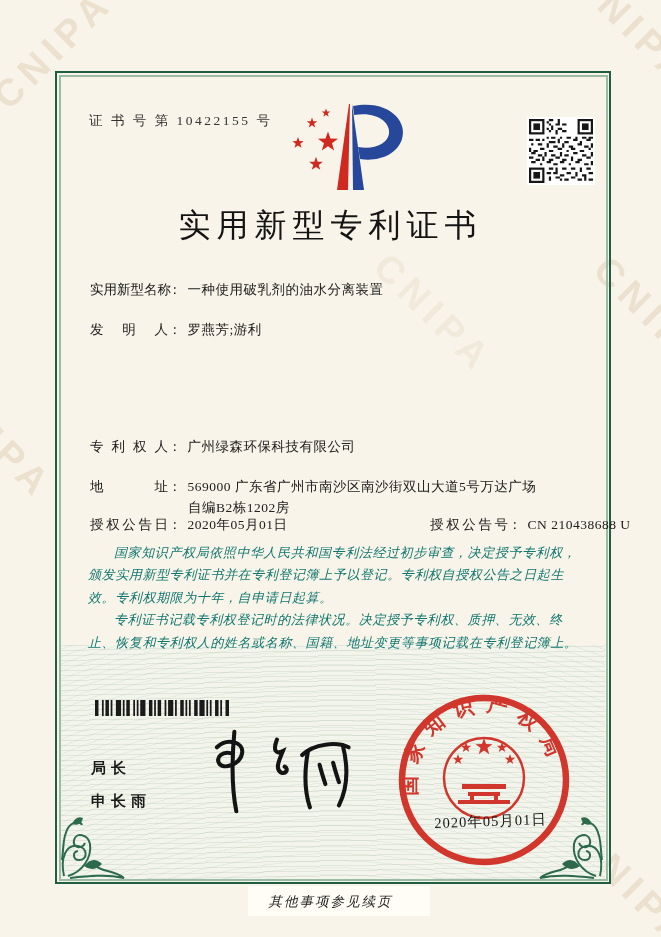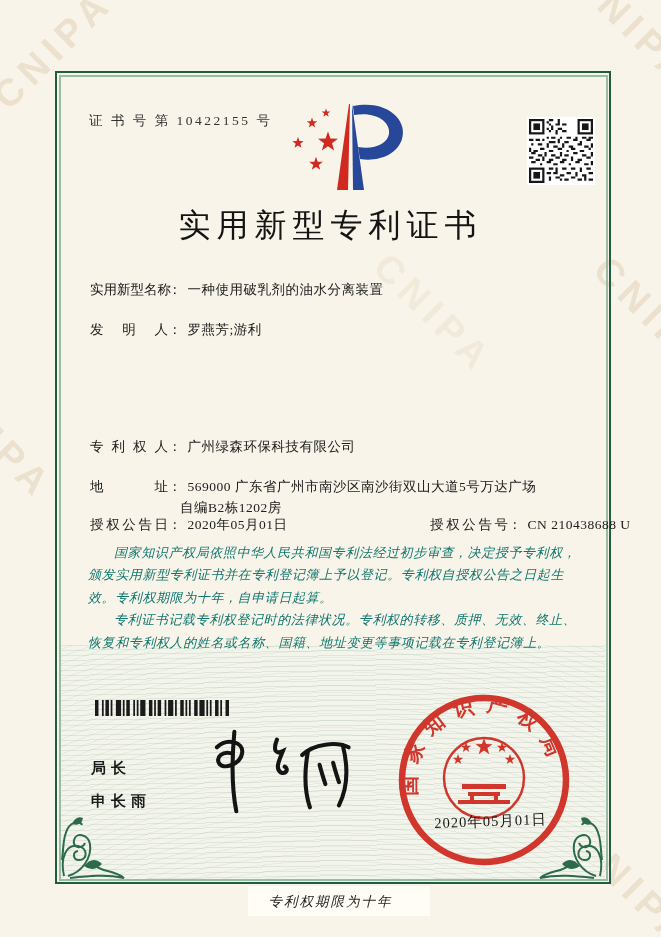--- a/index.html
+++ b/index.html
@@ -27,21 +27,21 @@
   
   .certno{position:absolute;left:89px;top:112px;font-size:13.5px;letter-spacing:2.5px;color:#333;}
   .logo{position:absolute;left:276px;top:99px;width:150px;height:96px;}
   .qr{position:absolute;left:527px;top:117px;width:64px;height:64px;background:#fff;padding:2px;}
   .title{position:absolute;left:0;top:204px;width:661px;text-align:center;
          font-size:32px;font-weight:400;letter-spacing:6px;color:#141414;}
   
   .frow{position:absolute;left:90px;font-size:13.5px;color:#202020;white-space:nowrap;}
   .flabel{display:inline-block;width:78px;text-align:justify;text-align-last:justify;vertical-align:top;}
   .fval{margin-left:6px;letter-spacing:.5px;}
-  .addr2{position:absolute;left:180px;font-size:13.5px;letter-spacing:.5px;color:#202020;}
+  .addr2{position:absolute;left:188px;font-size:13.5px;letter-spacing:.5px;color:#202020;}
   .grant-no{position:absolute;left:340px;top:0;white-space:nowrap;}
   
   .legal{position:absolute;left:88px;top:542px;width:494px;font-size:13px;line-height:22.4px;
          letter-spacing:.6px;color:#0f766e;font-style:italic;}
   .legal p{margin:0;text-indent:2em;}
   
   .barcode{position:absolute;left:95px;top:700px;width:174px;height:16px;}
   .official{position:absolute;left:91px;top:752px;font-family:Liberation Serif, serif;
             font-size:15px;font-weight:600;letter-spacing:5px;color:#1b1b1b;line-height:33px;}
   .sig{position:absolute;left:192px;top:726px;width:168px;height:92px;}
@@ -137,21 +137,21 @@
 
     <div class="frow" style="top:516px;right:0">
       <span class="flabel">授权公告日</span><span>：</span><span class="fval">2020年05月01日</span>
       <span class="grant-no">
         <span class="flabel">授权公告号</span><span>：</span><span class="fval">CN 210438688 U</span>
       </span>
     </div>
 
     <div class="legal">
       <p>国家知识产权局依照中华人民共和国专利法经过初步审查，决定授予专利权，颁发实用新型专利证书并在专利登记簿上予以登记。专利权自授权公告之日起生效。专利权期限为十年，自申请日起算。</p>
-      <p>专利证书记载专利权登记时的法律状况。专利权的转移、质押、无效、终止、恢复和专利权人的姓名或名称、国籍、地址变更等事项记载在专利登记簿上。</p>
+      <p>专利证书记载专利权登记时的法律状况。决定授予专利权、质押、无效、终止、恢复和专利权人的姓名或名称、国籍、地址变更等事项记载在专利登记簿上。</p>
     </div>
 
     <svg class="barcode" viewBox="0 0 100 16" preserveAspectRatio="none" aria-hidden="true">
       <path fill="#1a1a1a" d="M0,0h2v16h-2z m4,0h1v16h-1z m2,0h2v16h-2z m3,0h1v16h-1z m3,0h3v16h-3z m4,0h1v16h-1z m2,0h2v16h-2z m4,0h1v16h-1z m2,0h1v16h-1z m2,0h3v16h-3z m5,0h2v16h-2z m3,0h1v16h-1z m2,0h2v16h-2z m4,0h1v16h-1z m2,0h3v16h-3z m4,0h1v16h-1z m3,0h2v16h-2z m3,0h1v16h-1z m2,0h1v16h-1z m3,0h2v16h-2z m3,0h3v16h-3z m4,0h1v16h-1z m2,0h1v16h-1z m3,0h2v16h-2z m3,0h1v16h-1z m3,0h2v16h-2z"></path>
     </svg>
 
     <div class="official">
       <div>局长</div>
       <div>申长雨</div>
     </div>
@@ -211,15 +211,15 @@
         <path d="M4,66 C6,54 4,44 10,34 C14,28 22,26 24,31"></path>
         <path d="M12,84 C30,82 48,80 66,84 C56,76 44,78 38,72"></path>
       </g>
       <path d="M26,72 q9,-11 18,-2 q-9,9 -18,2z" fill="#2c6a4b"></path>
       <path d="M14,30 q4,-9 11,-6 q-2,9 -11,6z" fill="#2c6a4b"></path>
     </svg>
 
   </div>
 
   <div class="footer-strip"></div>
-  <div class="footer-note">专利权期限为十年</div>
+  <div class="footer-note">其他事项参见续页</div>
 
 </div>
 
 </body></html>

